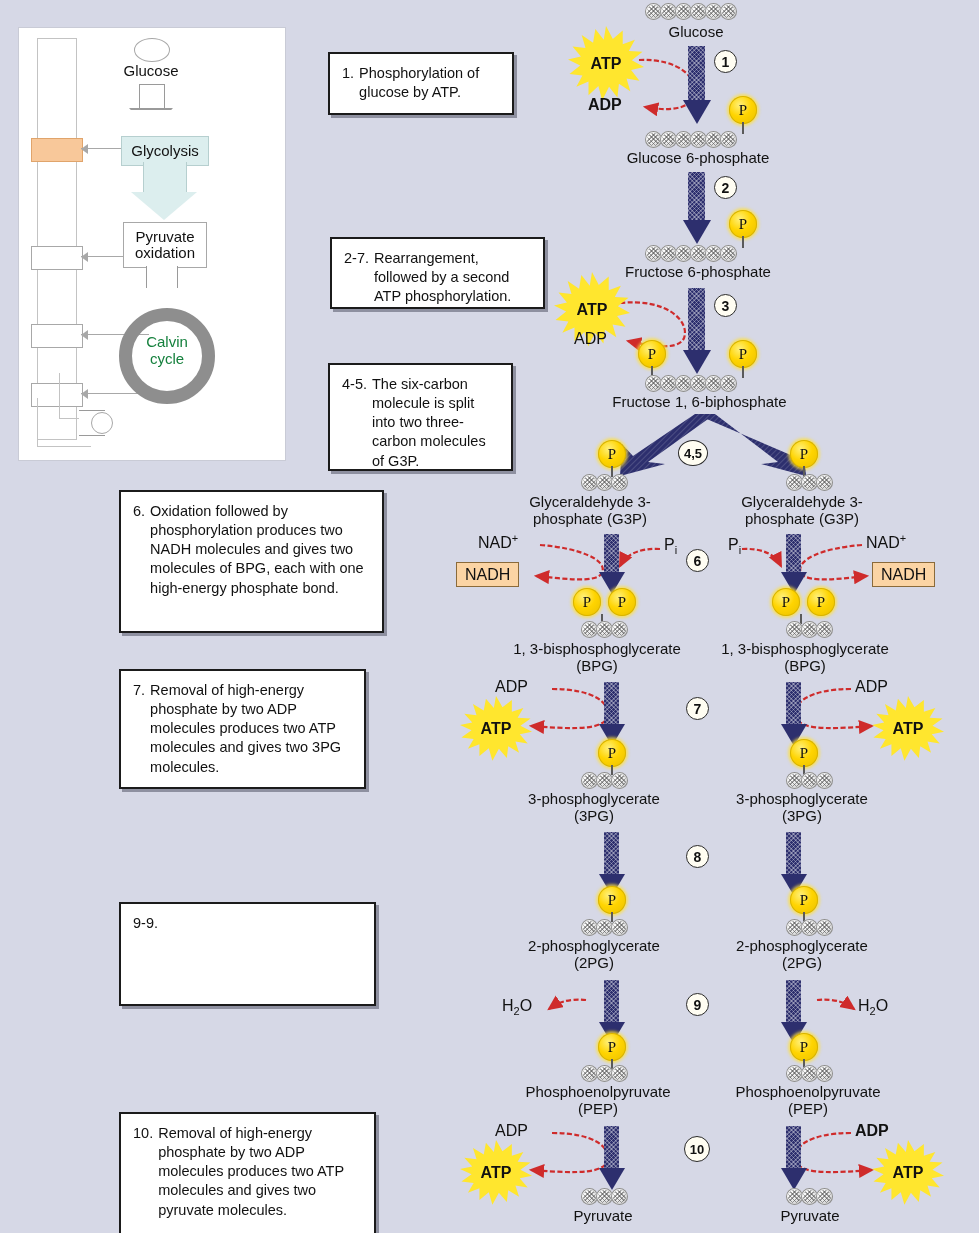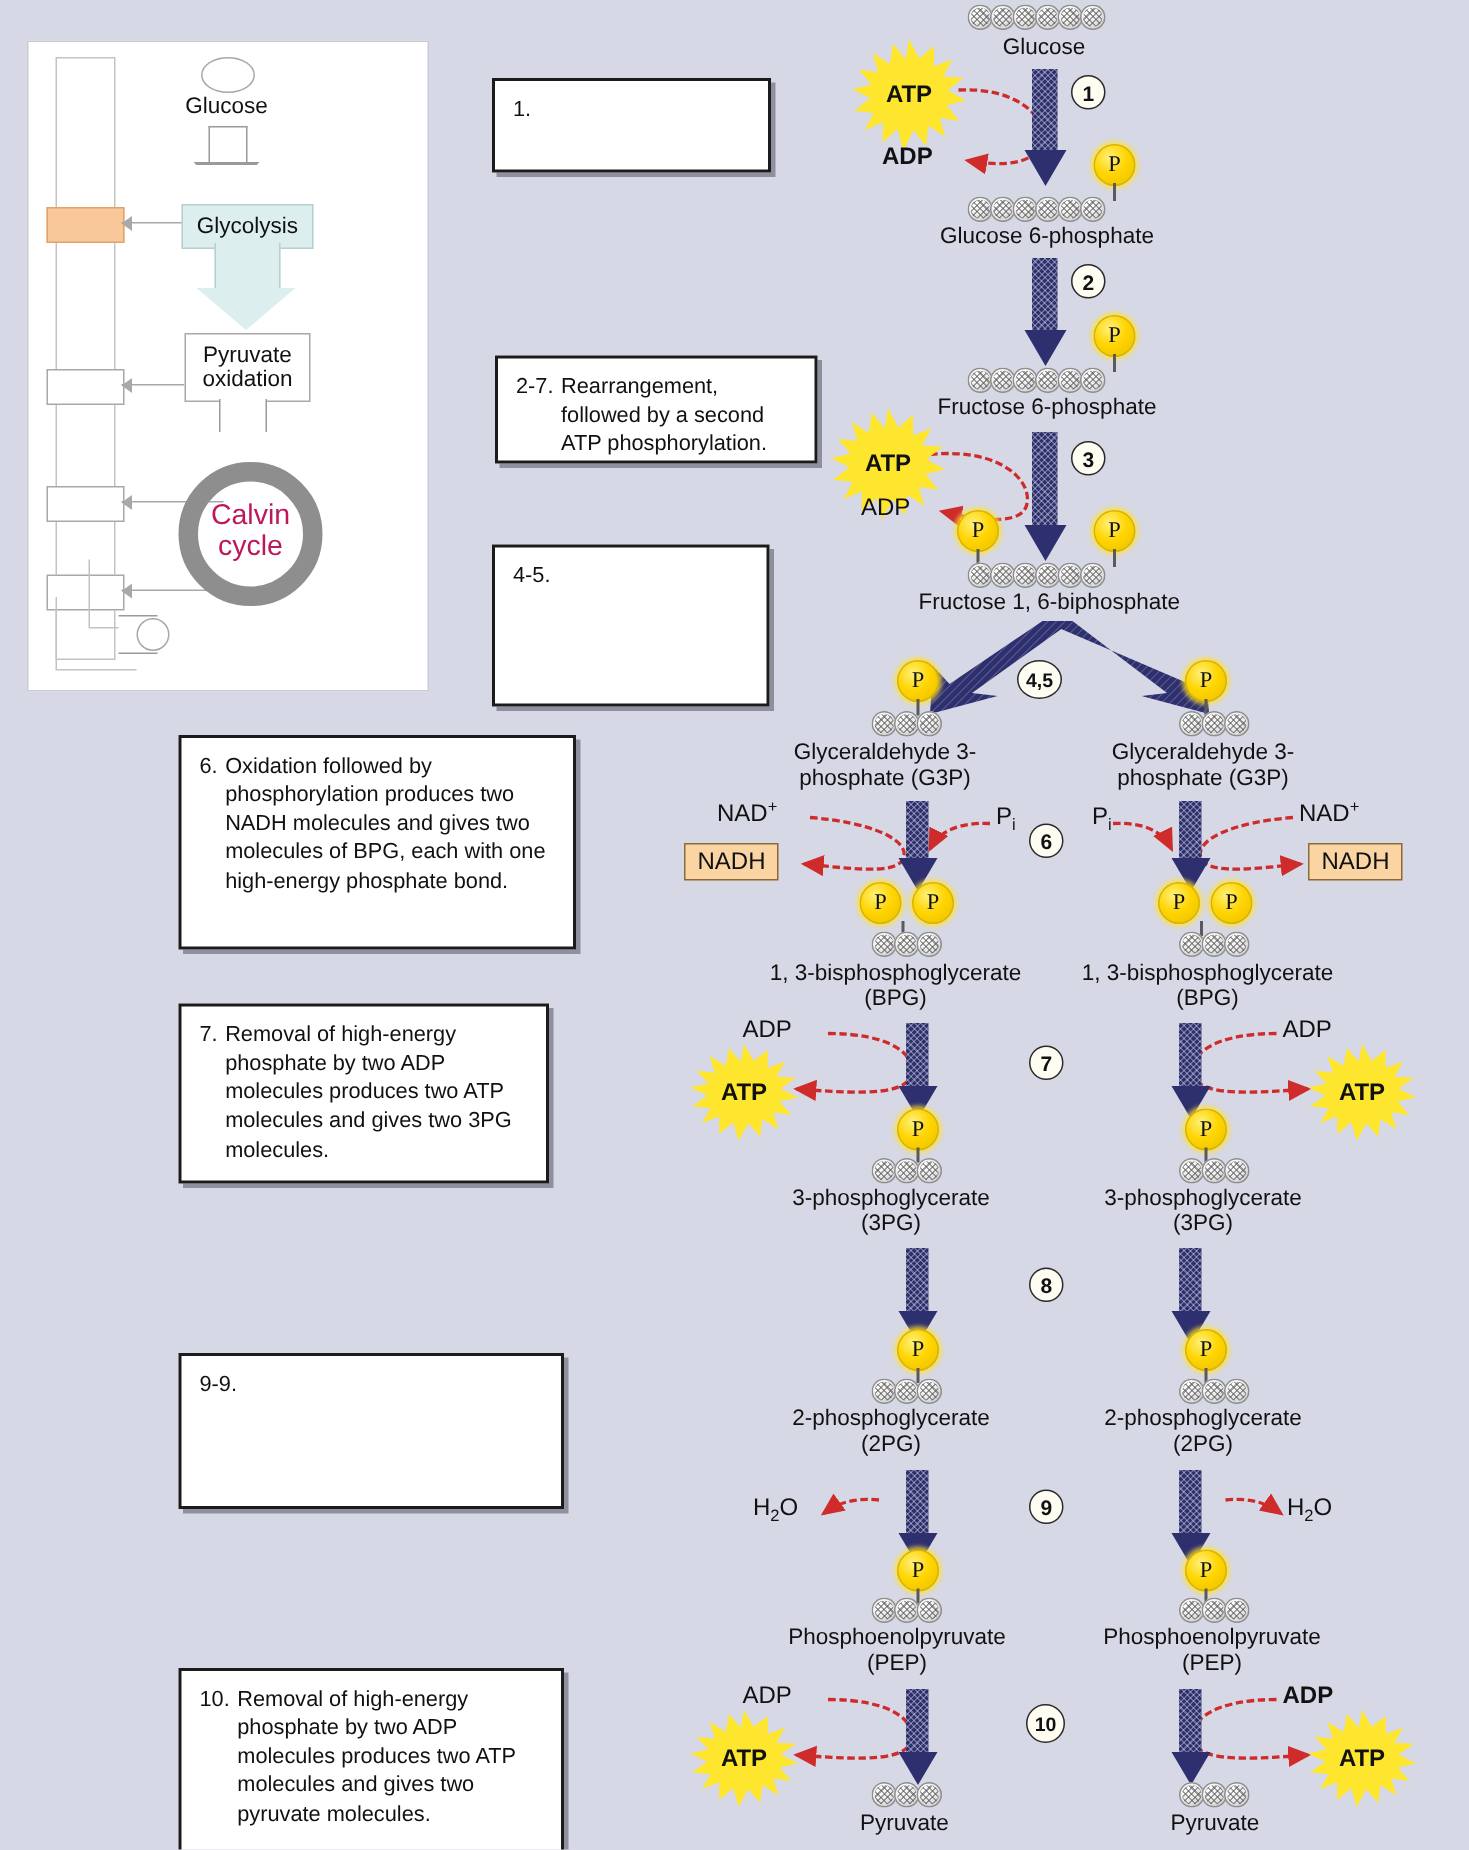--- a/index.html
+++ b/index.html
@@ -197,54 +197,56 @@
     <span>Pyruvate</span>
     <span>oxidation</span>
   </div>
 
   <div class="hollow-arrow" style="left:116px;top:238px;width:56px;height:46px;">
     <div class="abs" style="left:11px;top:0;width:30px;height:24px;background:#fff;border-left:1px solid #9a9a9a;border-right:1px solid #9a9a9a;"></div>
     <div class="abs" style="left:0;top:22px;width:0;height:0;border-left:27px solid transparent;border-right:27px solid transparent;border-top:24px solid #fff;"></div>
   </div>
 
   <div class="abs" style="left:100px;top:280px;width:96px;height:96px;border:13px solid #8e8e8e;border-radius:50%;box-sizing:border-box;"></div>
-  <div class="abs" style="left:112px;top:306px;width:72px;text-align:center;font-size:19px;line-height:1.1;color:#be185d;">
+  <div class="abs" style="left:112px;top:306px;width:72px;text-align:center;font-size:15px;line-height:1.1;color:#15803d;">
     <div>Calvin</div>
     <div>cycle</div>
   </div>
 
   <div class="abs" style="left:18px;top:370px;width:1px;height:48px;background:#c3c3c3;"></div>
   <div class="abs" style="left:18px;top:418px;width:54px;height:1px;background:#c3c3c3;"></div>
   <div class="abs" style="left:40px;top:345px;width:1px;height:45px;background:#c3c3c3;"></div>
   <div class="abs" style="left:40px;top:390px;width:32px;height:1px;background:#c3c3c3;"></div>
 
   <div class="abs" style="left:60px;top:372px;width:58px;height:46px;">
     <div class="abs" style="left:0;top:10px;width:30px;height:24px;background:#fff;border-top:1px solid #9a9a9a;border-bottom:1px solid #9a9a9a;"></div>
     <div class="abs" style="left:26px;top:0;width:0;height:0;border-top:23px solid transparent;border-bottom:23px solid transparent;border-left:28px solid #fff;"></div>
     <div class="abs" style="left:12px;top:12px;width:20px;height:20px;border:1px solid #a8a8a8;border-radius:50%;background:#fff;"></div>
   </div>
 
 </div>
 
 <div class="callout" style="left:328px;top:52px;width:186px;height:63px;">
   <div class="inner li">
     <span class="num">1.</span>
+    <span class="txt">Phosphorylation of glucose by ATP.</span>
   </div>
 </div>
 
 <div class="callout" style="left:330px;top:237px;width:215px;height:72px;">
   <div class="inner li">
     <span class="num">2-7.</span>
     <span class="txt">Rearrangement, followed by a second ATP phosphorylation.</span>
   </div>
 </div>
 
 <div class="callout" style="left:328px;top:363px;width:185px;height:108px;">
   <div class="inner li">
     <span class="num">4-5.</span>
+    <span class="txt">The six-carbon molecule is split into two three-carbon molecules of G3P.</span>
   </div>
 </div>
 
 <div class="callout" style="left:119px;top:490px;width:265px;height:143px;">
   <div class="inner li">
     <span class="num">6.</span>
     <span class="txt">Oxidation followed by phosphorylation produces two NADH molecules and gives two molecules of BPG, each with one high-energy phosphate bond.</span>
   </div>
 </div>
 

